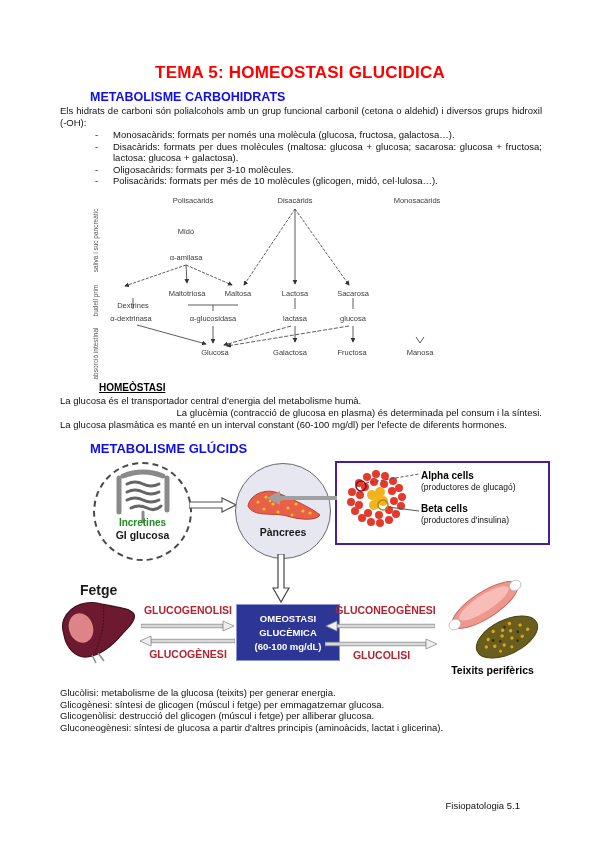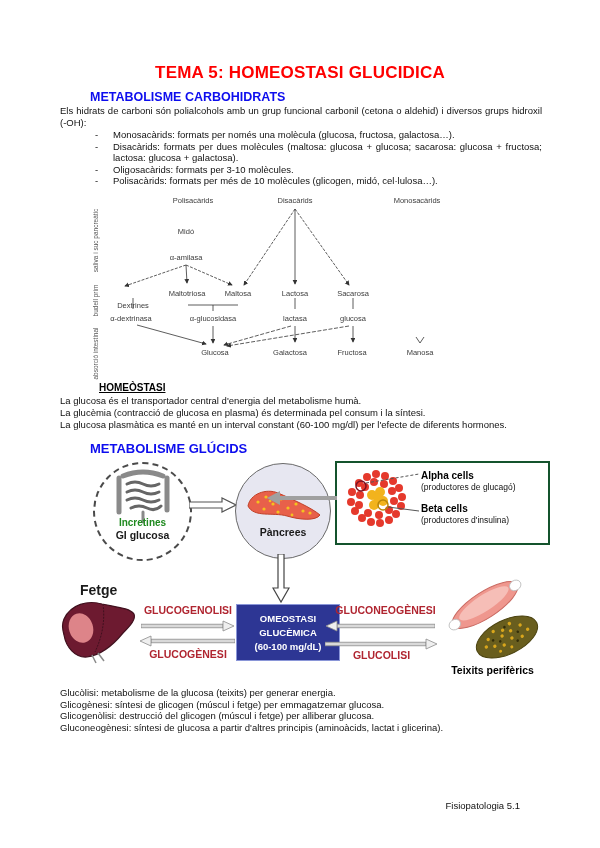--- a/index.html
+++ b/index.html
@@ -17,21 +17,21 @@
   .uheads{font-size:10px;font-weight:bold;text-decoration:underline;color:#000;}
   
   .dg{font-size:7.5px;color:#3c3c3c;}
   .dg .lbl{position:absolute;width:100px;text-align:center;}
   .dg .vlbl{position:absolute;width:90px;text-align:center;font-size:6.5px;color:#555;
             transform:rotate(-90deg);transform-origin:center;line-height:7px;}
   
   .circle-dashed{border:2px dashed #4a4a4a;border-radius:50%;background:#fff;}
   .circle-solid{border:1.5px solid #6a6a6a;border-radius:50%;background:#e7e7f1;}
   .smbold{font-size:10px;font-weight:bold;}
-  .cellbox{border:2px solid #14532d;background:#fff;}
+  .cellbox{border:2px solid #4c1d95;background:#fff;}
   .celltitle{font-size:10px;font-weight:bold;color:#000;}
   .cellsub{font-size:8.5px;color:#111;}
   
   .flowlbl{font-size:10.5px;font-weight:bold;color:#b02530;text-align:center;}
   .bluebox{background:#2d3694;border:1px solid #8a96d8;color:#fff;text-align:center;
            font-weight:bold;font-size:9.5px;line-height:14px;padding-top:7px;box-sizing:border-box;}
   .organlbl{font-size:10.5px;font-weight:bold;color:#000;text-align:center;}
   .footer{font-size:9.5px;color:#111;text-align:right;}
 </style>
 </head>
@@ -110,21 +110,21 @@
     <div class="lbl" style="left:223px;top:118px;">glucosa</div>
 
     <div class="lbl" style="left:85px;top:152px;">Glucosa</div>
     <div class="lbl" style="left:160px;top:152px;">Galactosa</div>
     <div class="lbl" style="left:222px;top:152px;">Fructosa</div>
     <div class="lbl" style="left:290px;top:152px;">Manosa</div>
   </div>
 
   <div class="abs uheads" style="top:382px;left:60px;padding-left:39px;">HOMEÒSTASI</div>
   <div class="abs body" style="top:395px;left:60px;width:482px;">La glucosa és el transportador central d'energia del metabolisme humà.</div>
-  <div class="abs body" style="top:407px;left:60px;width:482px;">La glucèmia (contracció de glucosa en plasma) és determinada pel consum i la síntesi.</div>
+  <div class="abs body" style="top:407px;left:60px;width:482px;text-align:right;">La glucèmia (contracció de glucosa en plasma) és determinada pel consum i la síntesi.</div>
   <div class="abs body just" style="top:419px;left:60px;width:482px;">La glucosa plasmàtica es manté en un interval constant (60-100 mg/dl) per l'efecte de diferents hormones.</div>
 
   <div class="abs h2" style="top:441px;left:90px;font-size:13px;">METABOLISME GLÚCIDS</div>
 
   <div class="abs circle-dashed" style="top:462px;left:93px;width:95px;height:95px;">
     <svg class="abs" style="top:4px;left:12px;" width="72" height="56" viewBox="0 0 72 56">
       <g fill="none" stroke="#8a8a8a" stroke-linecap="round">
         <path d="M16,8 Q36,0 56,8" stroke-width="5"></path>
         <path d="M12,10 L12,44" stroke-width="5"></path>
         <path d="M60,10 L60,42" stroke-width="5"></path>

